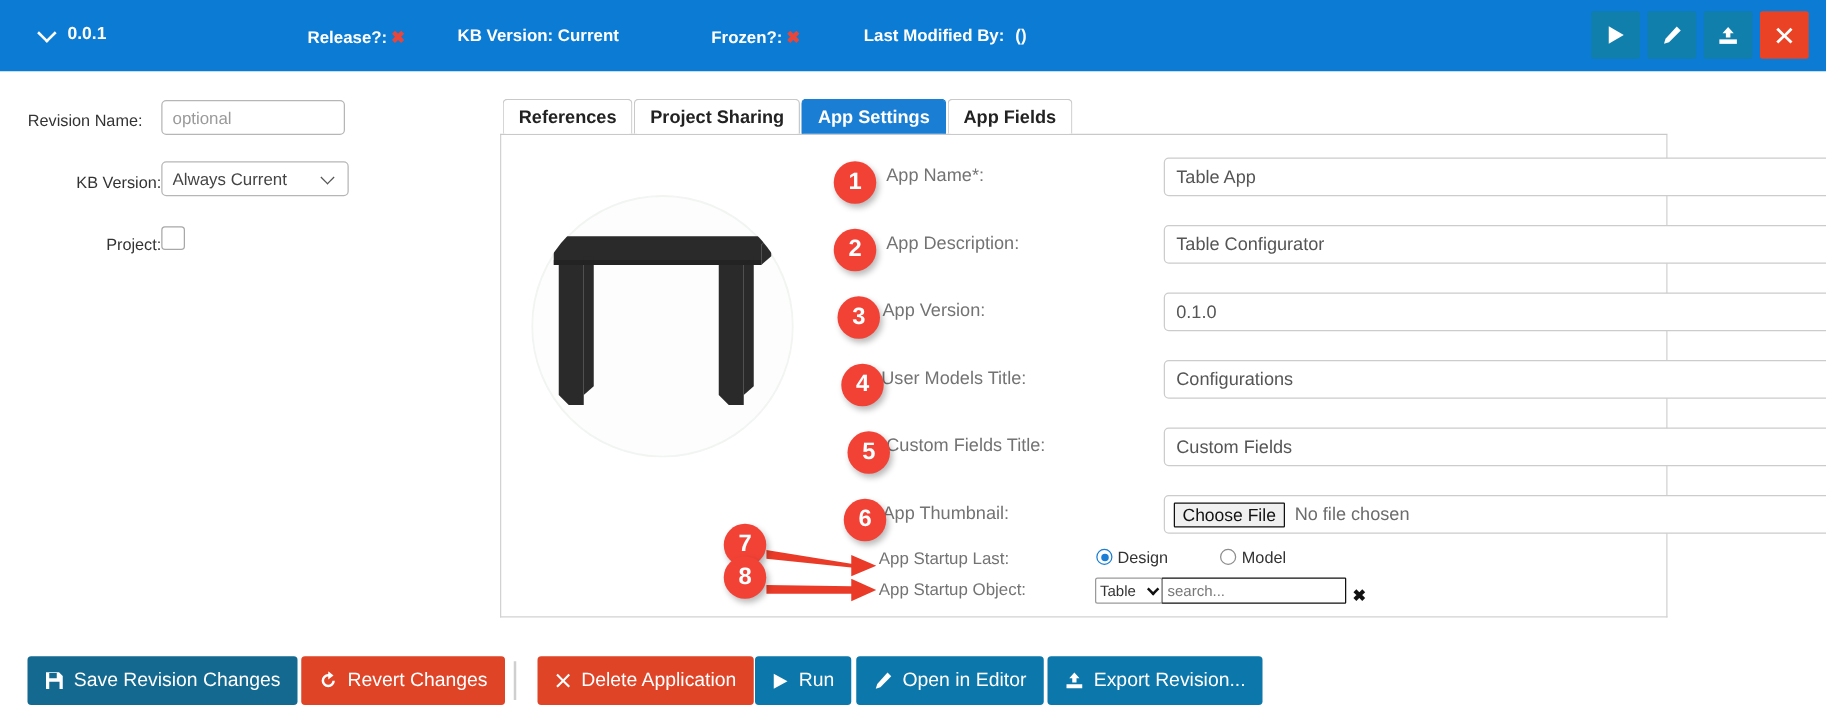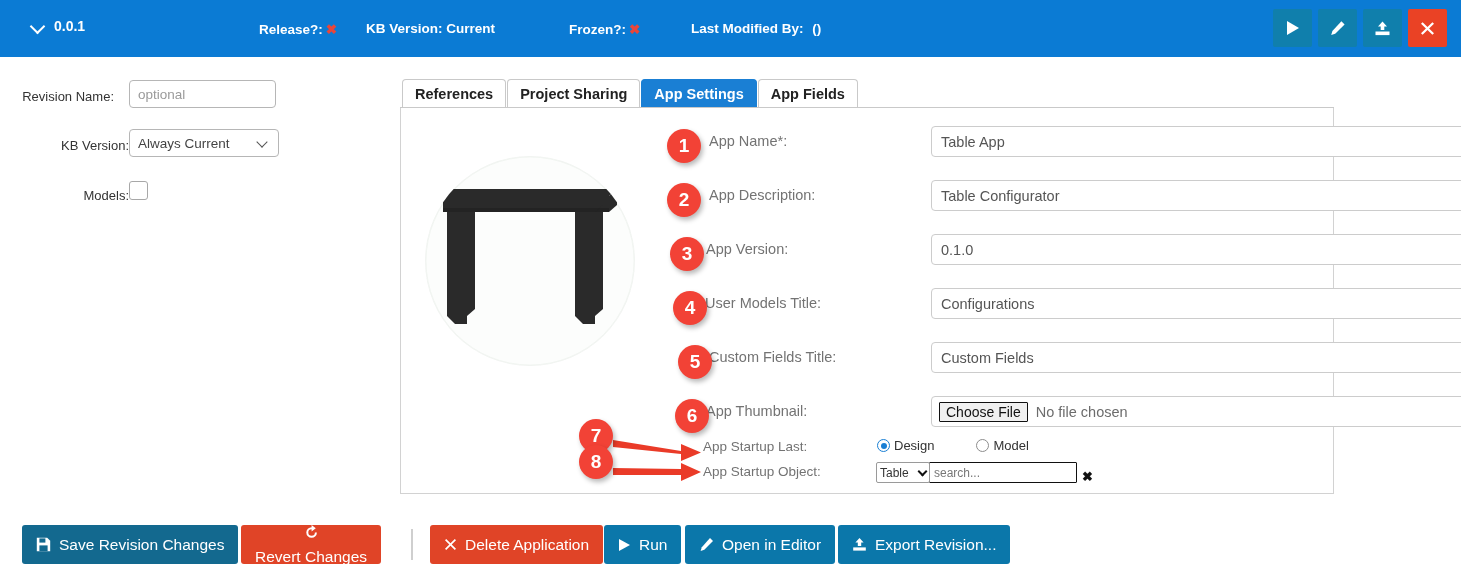--- a/index.html
+++ b/index.html
@@ -30,21 +30,21 @@
     width:9px; height:9px;
     border-left:2.4px solid #fff; border-bottom:2.4px solid #fff;
     transform: rotate(-45deg);
   }
   .meta {
     position:absolute; top:21px;
     font-size:13.5px; font-weight:bold; color:#fff; white-space:nowrap;
   }
   .meta .xmark { color:#e8463a; font-weight:bold; margin-left:3px; }
   .meta .val { font-weight:bold; }
-  .m-release { left:259px; }
+  .m-release { left:246px; }
   .m-kb      { left:366px; }
   .m-frozen  { left:569px; }
   .m-mod     { left:691px; }
   .m-mod .val { font-weight:bold; margin-left:5px; }
 
   .hdr-btns { position:absolute; right:14px; top:9px; display:flex; gap:6px; }
   .hdr-btn {
     width:39px; height:38px; border:none; border-radius:2px;
     display:flex; align-items:center; justify-content:center;
     cursor:pointer; color:#fff;
@@ -296,21 +296,21 @@
       <div class="lf-label w">KB Version:</div>
       <div class="selwrap">
         <select class="selbox">
           <option>Always Current</option>
         </select>
         <span class="caret"></span>
       </div>
     </div>
 
     <div class="lf-row" style="margin-top:6px;">
-      <div class="lf-label w">Models:</div>
+      <div class="lf-label w">Project:</div>
       <input class="cbx" type="checkbox" style="">
     </div>
 
   </div>
 
   <div class="tabpanel">
 
     <div class="tabstrip">
       <div class="tab">References</div>
       <div class="tab">Project Sharing</div>
@@ -425,21 +425,21 @@
       <span class="bi">
         <svg width="15" height="15" viewBox="0 0 15 15">
           <path d="M0.8 0.8 H11.2 L14.2 3.8 V14.2 H0.8 Z" fill="#fff"></path>
           <rect x="3.4" y="1.4" width="6" height="4.2" fill="#13698f"></rect>
           <rect x="3.4" y="8.4" width="8.2" height="5.8" fill="#13698f"></rect>
         </svg>
       </span>
       <span>Save Revision Changes</span>
     </button>
 
-    <button class="bbtn red" style="left:241px;flex-direction:column;">
+    <button class="bbtn red" style="left:241px;">
       <span class="bi">
         <svg width="15" height="15" viewBox="0 0 15 15">
           <path d="M7.6 2.2 A5.3 5.3 0 1 0 12.9 7.5 H10.9 A3.3 3.3 0 1 1 7.6 4.2 V6.6 L11.8 3.3 L7.6 0 Z" fill="#fff"></path>
         </svg>
       </span>
       <span>Revert Changes</span>
     </button>
 
     <div class="divider" style="left:411px;"></div>
 

